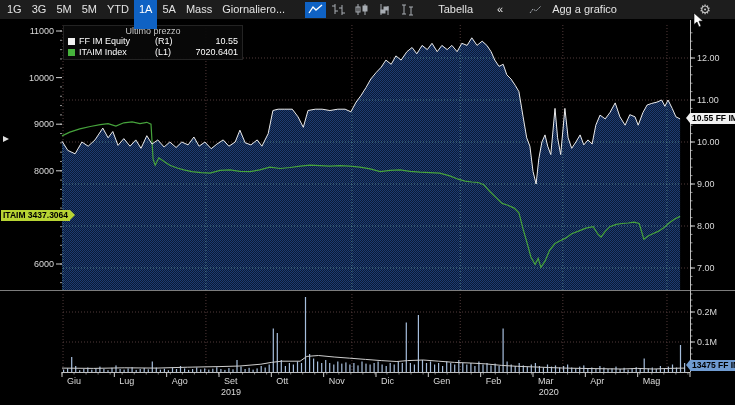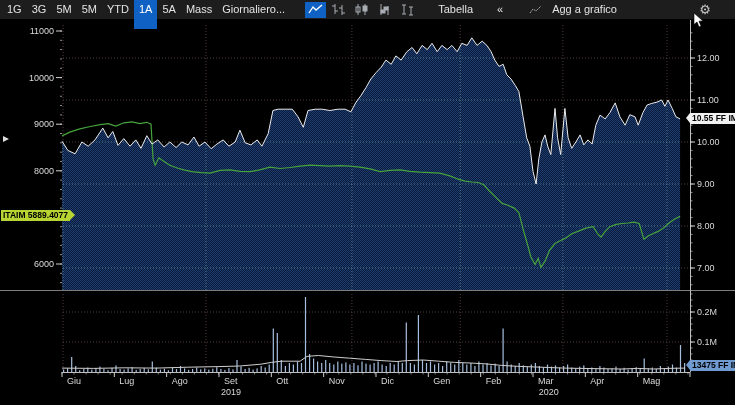--- a/index.html
+++ b/index.html
@@ -513,22 +513,37 @@
     <span class="tb-btn gap-s">«</span>
     <span class="tb-btn gap-l" style="display:flex;align-items:center;gap:10px;">
       <svg width="13" height="10">
         <polyline points="1,8 4,4 7,6 12,1" fill="none" stroke="#a8adb3" stroke-width="1" stroke-dasharray="2,1"></polyline>
       </svg>
       <span>Agg a grafico</span>
     </span>
     <span class="gear">⚙</span>
   </div>
 
-
-
-  <div class="badge" id="badge-itaim" style="top: 210px;">ITAIM 5889.4077</div>
+  <div class="legend">
+    <div class="legend-title">Ultimo prezzo</div>
+    <div class="legend-row">
+      <span class="sw sw-white"></span>
+      <span class="l-name">FF IM Equity</span>
+      <span class="l-axis">(R1)</span>
+      <span class="l-val">10.55</span>
+    </div>
+    <div class="legend-row">
+      <span class="sw sw-green"></span>
+      <span class="l-name">ITAIM Index</span>
+      <span class="l-axis">(L1)</span>
+      <span class="l-val">7020.6401</span>
+    </div>
+  </div>
+
+
+  <div class="badge" id="badge-itaim" style="top: 210px;">ITAIM 3437.3064</div>
   <div class="badge" id="badge-price" style="top: 113px;">10.55 FF IM</div>
   <div class="badge" id="badge-vol">13475 FF IM</div>
 
   <svg class="cursor" width="14" height="16">
     <path d="M1,0 L1,11.5 L4,9 L6,14 L8,13 L6,8.2 L10,8 Z" fill="#fff" stroke="#000" stroke-width="0.6"></path>
   </svg>
 </div>
 
 </body></html>

